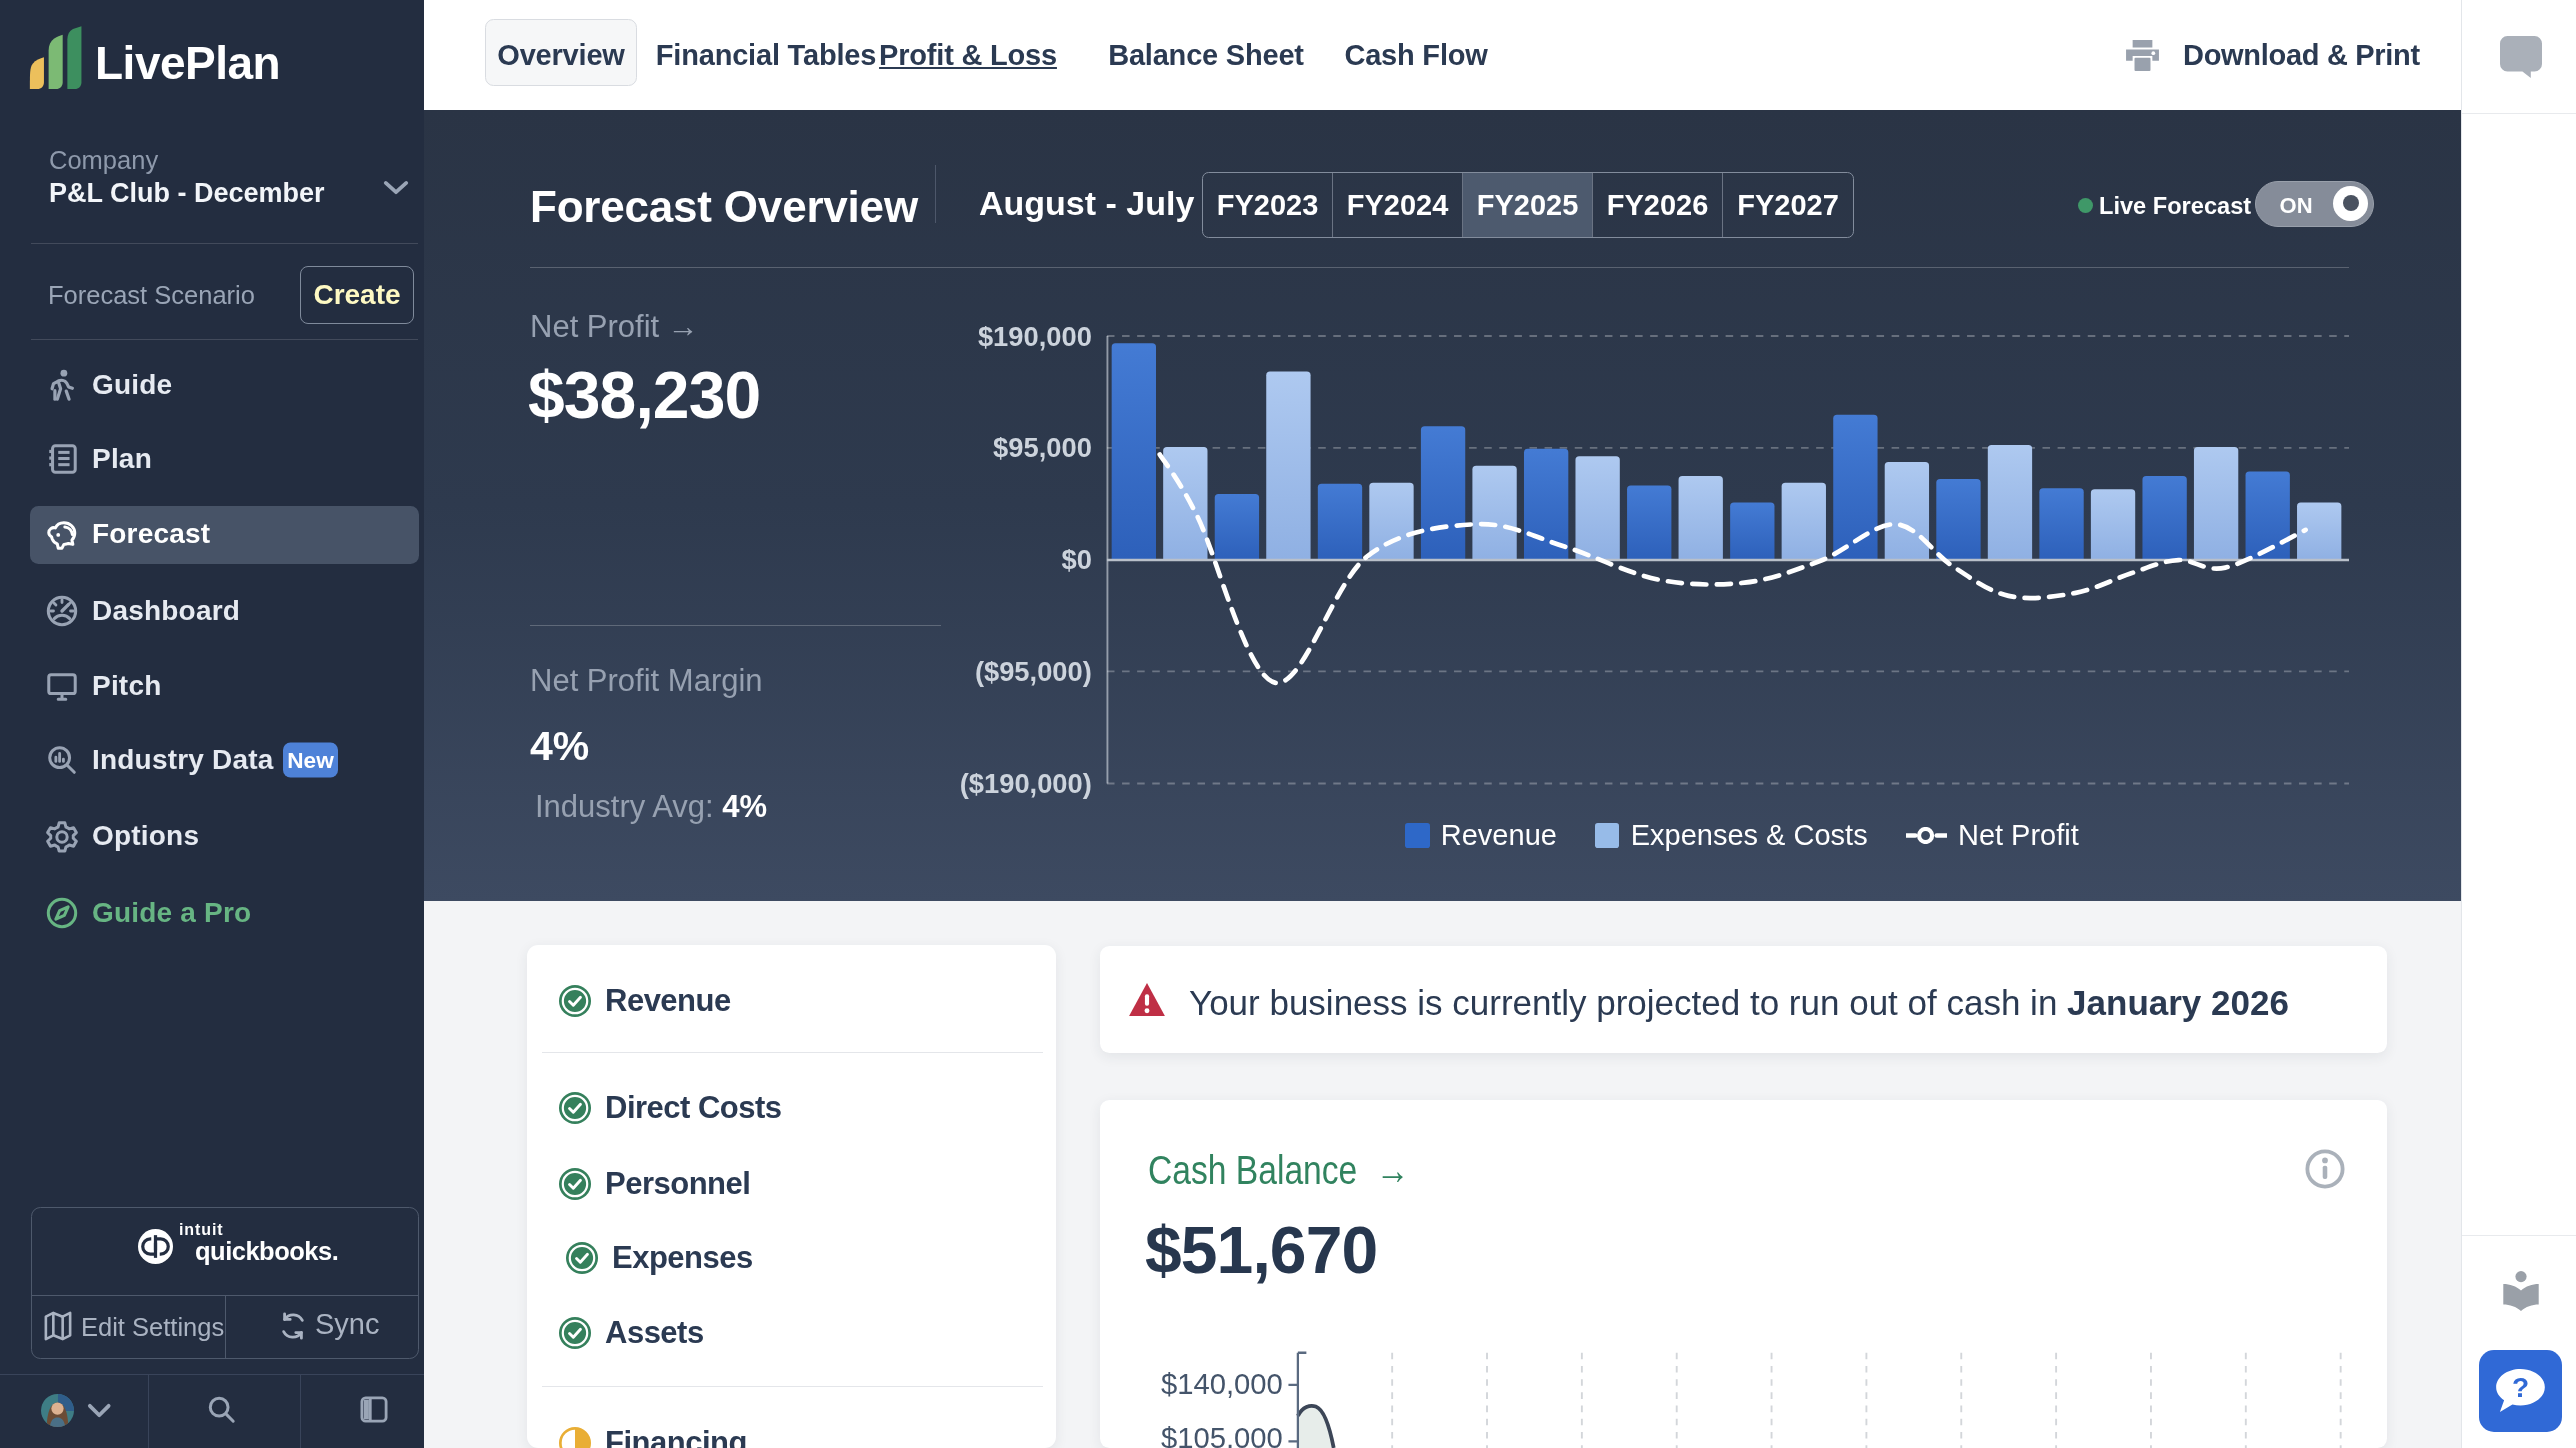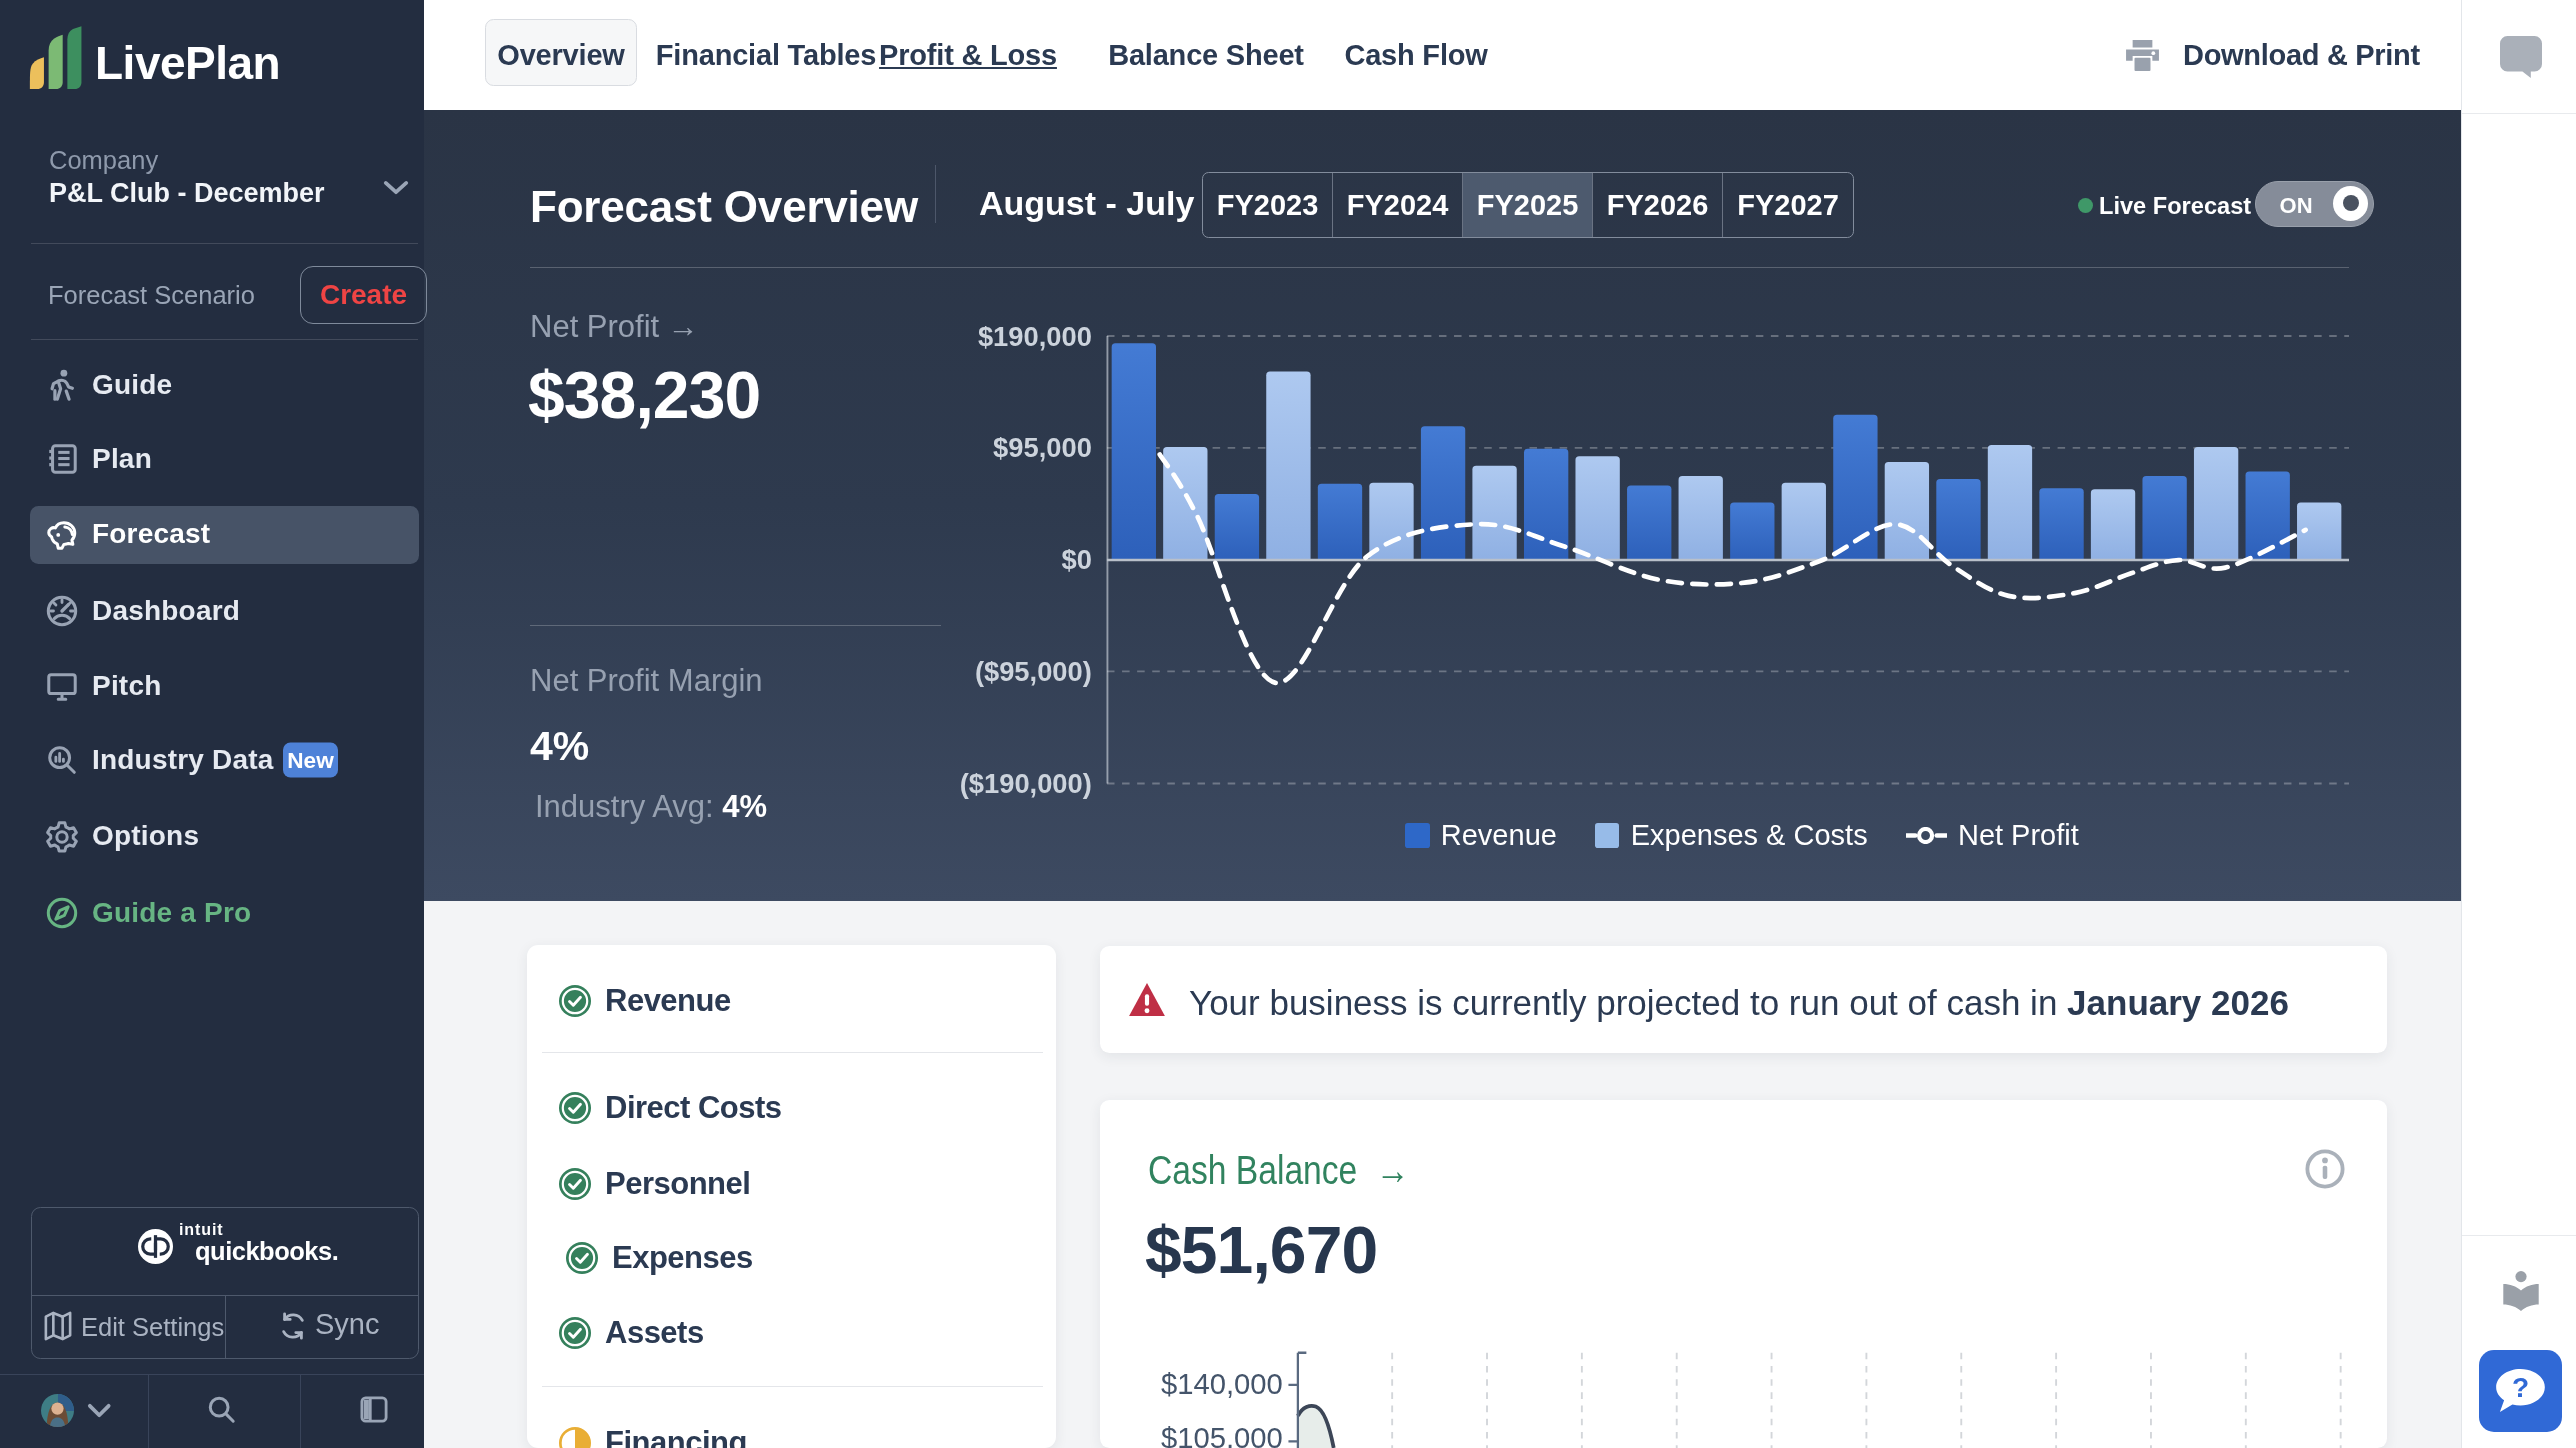--- a/index.html
+++ b/index.html
@@ -257,21 +257,21 @@
       <path d="M42 67 L42 14 C42 9 44 5 48 3 L57 0 L57 60 C57 64 54 67 50 67 Z" fill="#3d8f5f"></path>
     </svg>
     <div class="abs" style="left:95px; top:36px; font-size:46px; font-weight:bold; color:#fff; letter-spacing:-0.5px;">LivePlan</div>
     <div class="abs" style="left:49px; top:146px; font-size:25.5px; color:#8e99ab;">Company</div>
     <div class="abs" style="left:49px; top:178px; font-size:27px; font-weight:bold; color:#f2f5f9;">P&amp;L Club - December</div>
     <svg class="abs" style="left:382px; top:179px;" width="28" height="19" viewBox="0 0 30 20">
         <path d="M4 4 L15 14 L26 4" fill="none" stroke="#9aa5b6" stroke-width="4" stroke-linecap="round" stroke-linejoin="round"></path>
       </svg>
     <div class="sb-divider" style="top:243px;"></div>
     <div class="abs" style="left:48px; top:281px; font-size:25.5px; color:#9aa5b6;">Forecast Scenario</div>
-    <div class="abs" style="left:300px; top:266px; width:127px; height:58px; border:1.9px solid #7f8a9b; border-radius:13px; display:flex; align-items:center; justify-content:center; font-size:28px; font-weight:bold; color:#ef4444;">Create</div>
+    <div class="abs" style="left:300px; top:266px; width:114px; height:58px; border:1.9px solid #7f8a9b; border-radius:8px; display:flex; align-items:center; justify-content:center; font-size:28px; font-weight:bold; color:#fef9c3;">Create</div>
     <div class="sb-divider" style="top:339px;"></div>
 
     <div class="navrow" style="top:356px;">
       <svg class="ic" viewBox="0 0 36 36">
           <g fill="none" stroke="#99a3b4" stroke-width="3.4" stroke-linecap="round" stroke-linejoin="round">
             <circle cx="20" cy="5.5" r="3.6" fill="#99a3b4" stroke="none"></circle>
             <path d="M13 33 L16.5 22 L14 14 C17 12.5 21 13 23 16 L25 20 L29 21.5"></path>
             <path d="M14 14 L9 16.5 L7.5 22"></path>
             <path d="M25.5 33 L22.5 24.5"></path>
             <path d="M10.5 33 L10.5 24"></path>

